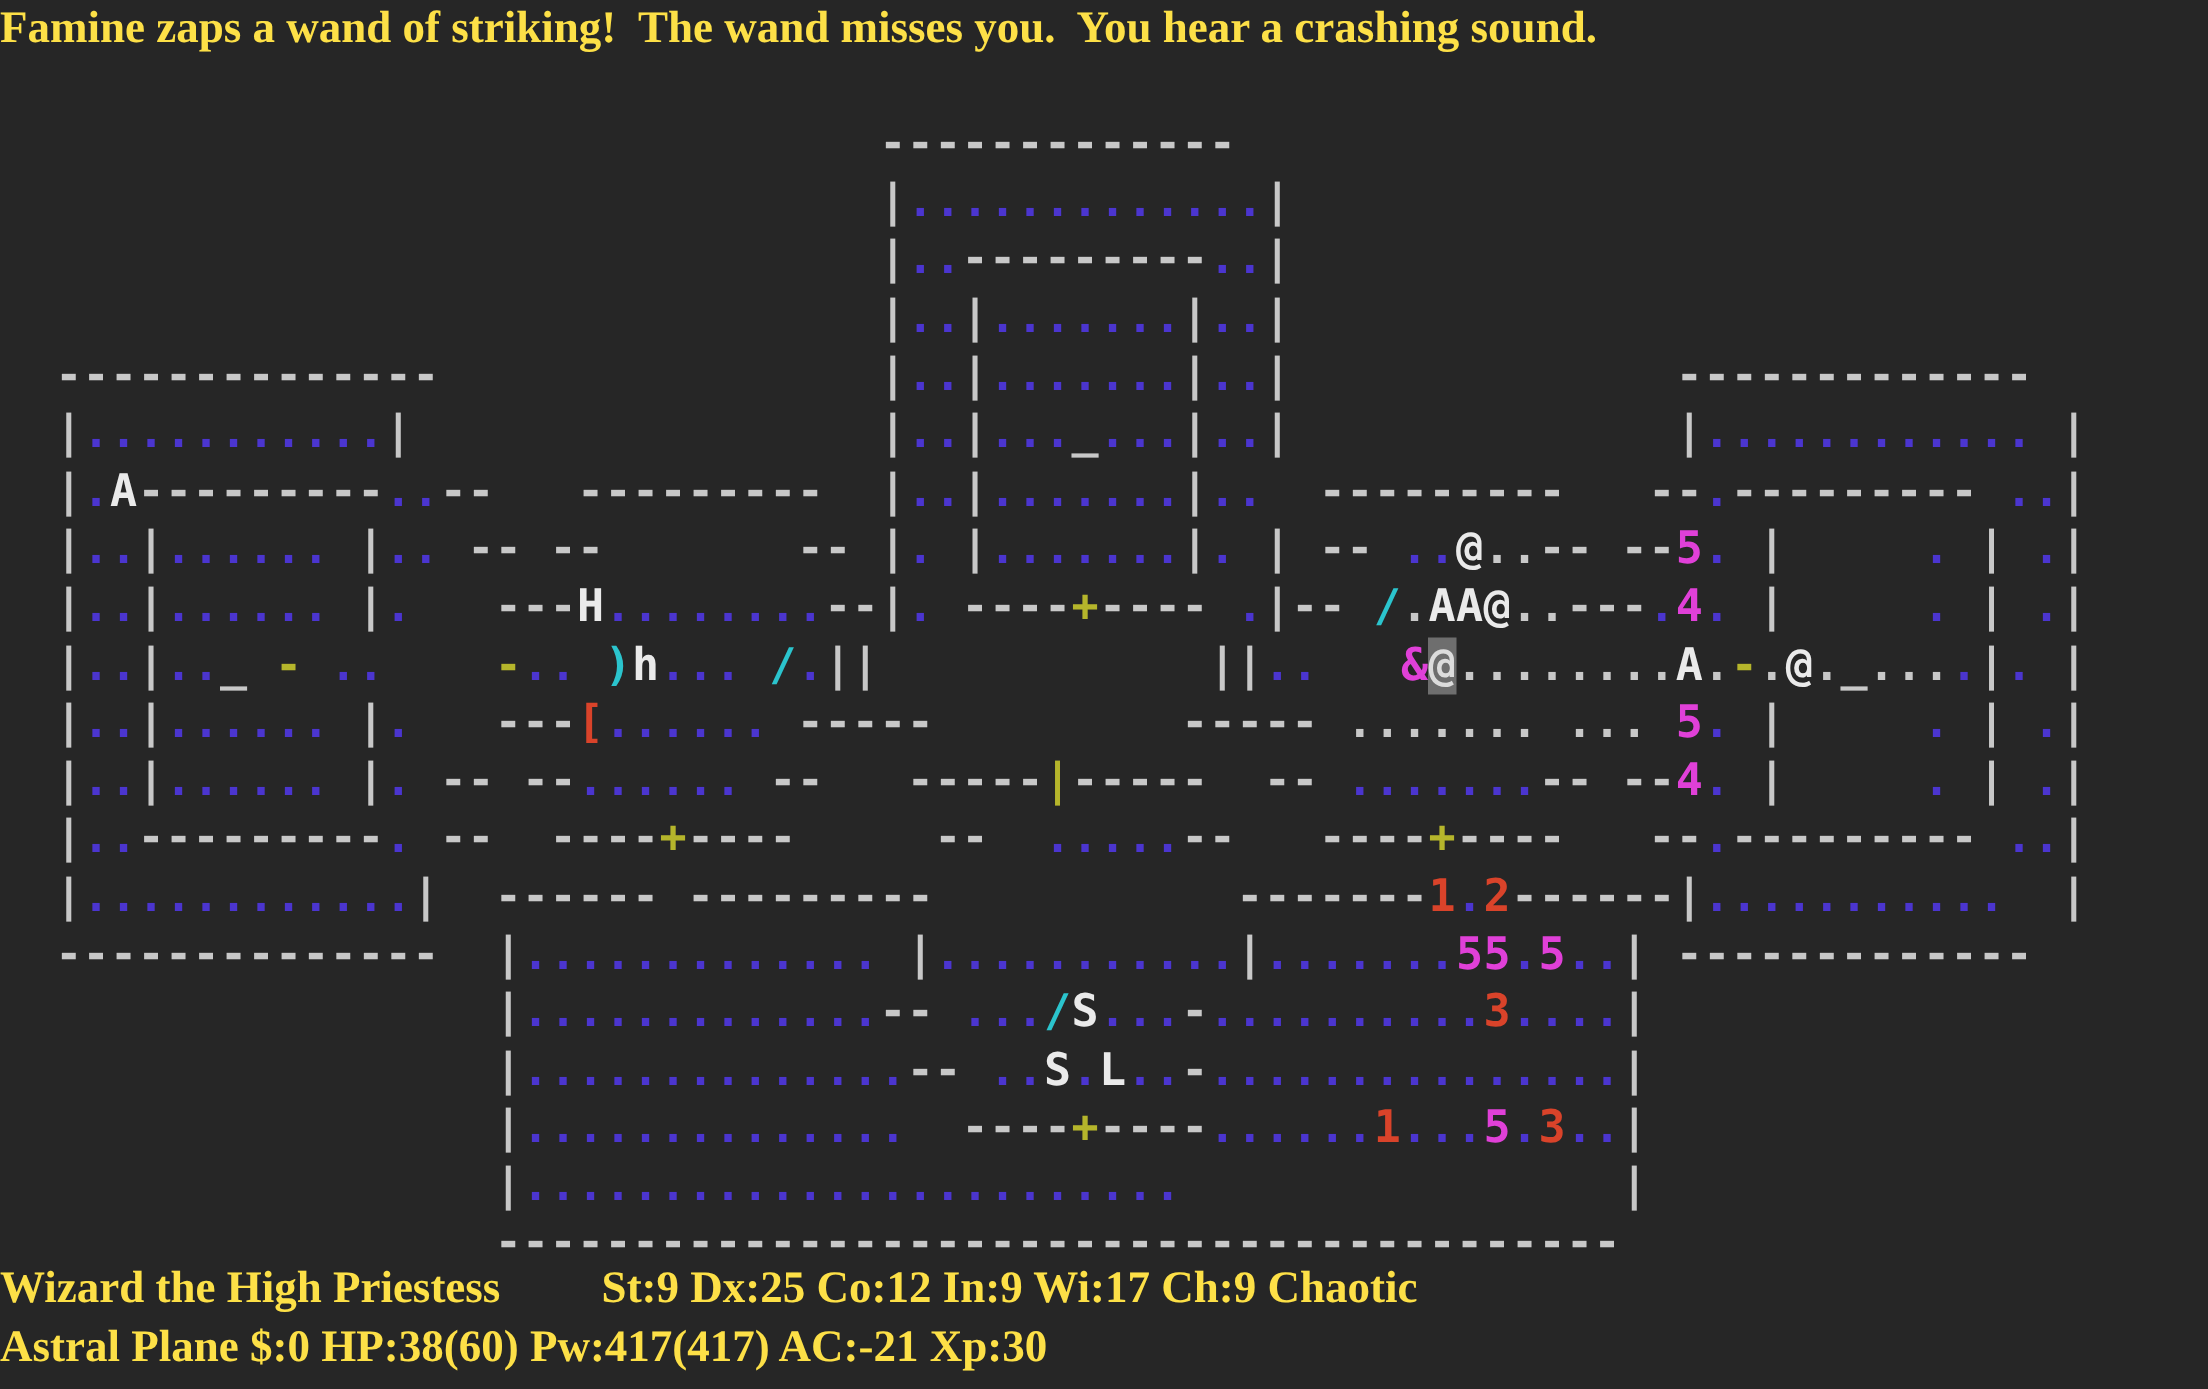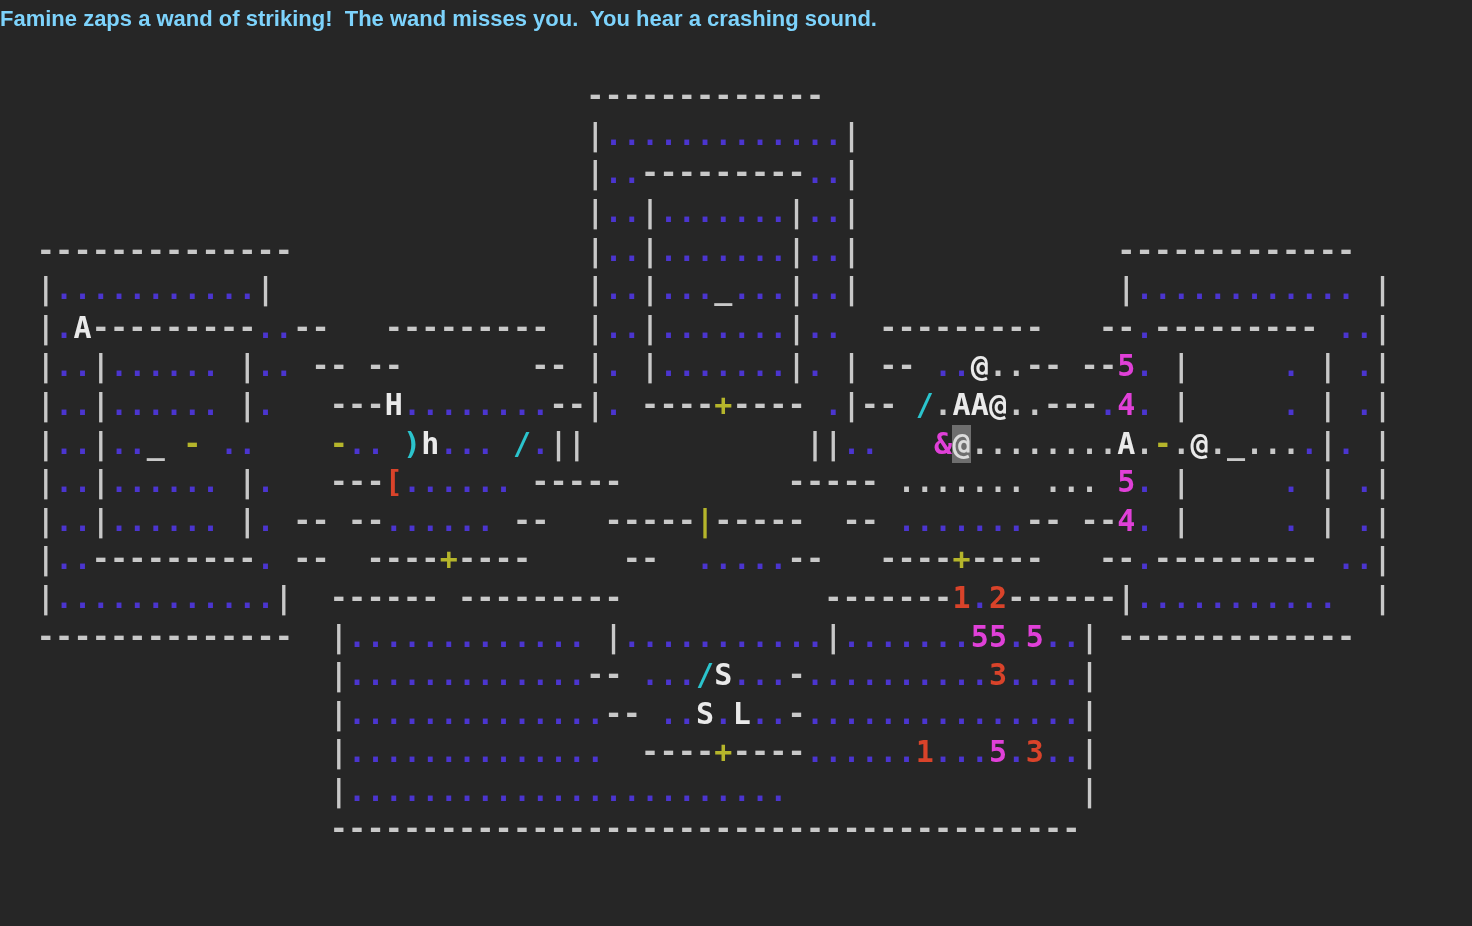--- a/index.html
+++ b/index.html
@@ -47,24 +47,24 @@
   .c-yellow  { color: #b5b52b; }
   .cursor {
     background: #6e6e6e;
     color: #dcdcdc;
   }
   .msg-line, .status-line {
     display: block;
     height: 38.6px;
     line-height: 38.6px;
     white-space: pre;
-    font-family: Liberation Sans, sans-serif;
-    font-size: 22px;
+    font-family: Liberation Serif, serif;
+    font-size: 30px;
     font-weight: bold;
-    color: #7dd3fc;
+    color: #fde047;
   }
   #message-area { position: absolute; top: 0; left: 0; }
   #map-area     { position: absolute; top: 38.6px; left: 0; }
   #status-area  { position: absolute; top: 840px; left: 0; }
 </style>
 </head>
 <body>
 
 <div id="terminal">
 
@@ -89,14 +89,18 @@
       <div class="term-row"><span> </span><span> </span><span class="c-white">|</span><span class="c-blue">.</span><span class="c-blue">.</span><span class="c-white">-</span><span class="c-white">-</span><span class="c-white">-</span><span class="c-white">-</span><span class="c-white">-</span><span class="c-white">-</span><span class="c-white">-</span><span class="c-white">-</span><span class="c-white">-</span><span class="c-blue">.</span><span> </span><span class="c-white">-</span><span class="c-white">-</span><span> </span><span> </span><span class="c-white">-</span><span class="c-white">-</span><span class="c-white">-</span><span class="c-white">-</span><span class="c-yellow">+</span><span class="c-white">-</span><span class="c-white">-</span><span class="c-white">-</span><span class="c-white">-</span><span> </span><span> </span><span> </span><span> </span><span> </span><span class="c-white">-</span><span class="c-white">-</span><span> </span><span> </span><span class="c-blue">.</span><span class="c-blue">.</span><span class="c-blue">.</span><span class="c-blue">.</span><span class="c-blue">.</span><span class="c-white">-</span><span class="c-white">-</span><span> </span><span> </span><span> </span><span class="c-white">-</span><span class="c-white">-</span><span class="c-white">-</span><span class="c-white">-</span><span class="c-yellow">+</span><span class="c-white">-</span><span class="c-white">-</span><span class="c-white">-</span><span class="c-white">-</span><span> </span><span> </span><span> </span><span class="c-white">-</span><span class="c-white">-</span><span class="c-blue">.</span><span class="c-white">-</span><span class="c-white">-</span><span class="c-white">-</span><span class="c-white">-</span><span class="c-white">-</span><span class="c-white">-</span><span class="c-white">-</span><span class="c-white">-</span><span class="c-white">-</span><span> </span><span class="c-blue">.</span><span class="c-blue">.</span><span class="c-white">|</span><span> </span><span> </span><span> </span><span> </span></div>
       <div class="term-row"><span> </span><span> </span><span class="c-white">|</span><span class="c-blue">.</span><span class="c-blue">.</span><span class="c-blue">.</span><span class="c-blue">.</span><span class="c-blue">.</span><span class="c-blue">.</span><span class="c-blue">.</span><span class="c-blue">.</span><span class="c-blue">.</span><span class="c-blue">.</span><span class="c-blue">.</span><span class="c-blue">.</span><span class="c-white">|</span><span> </span><span> </span><span class="c-white">-</span><span class="c-white">-</span><span class="c-white">-</span><span class="c-white">-</span><span class="c-white">-</span><span class="c-white">-</span><span> </span><span class="c-white">-</span><span class="c-white">-</span><span class="c-white">-</span><span class="c-white">-</span><span class="c-white">-</span><span class="c-white">-</span><span class="c-white">-</span><span class="c-white">-</span><span class="c-white">-</span><span> </span><span> </span><span> </span><span> </span><span> </span><span> </span><span> </span><span> </span><span> </span><span> </span><span> </span><span class="c-white">-</span><span class="c-white">-</span><span class="c-white">-</span><span class="c-white">-</span><span class="c-white">-</span><span class="c-white">-</span><span class="c-white">-</span><span class="c-red">1</span><span class="c-blue">.</span><span class="c-red">2</span><span class="c-white">-</span><span class="c-white">-</span><span class="c-white">-</span><span class="c-white">-</span><span class="c-white">-</span><span class="c-white">-</span><span class="c-white">|</span><span class="c-blue">.</span><span class="c-blue">.</span><span class="c-blue">.</span><span class="c-blue">.</span><span class="c-blue">.</span><span class="c-blue">.</span><span class="c-blue">.</span><span class="c-blue">.</span><span class="c-blue">.</span><span class="c-blue">.</span><span class="c-blue">.</span><span> </span><span> </span><span class="c-white">|</span><span> </span><span> </span><span> </span><span> </span></div>
       <div class="term-row"><span> </span><span> </span><span class="c-white">-</span><span class="c-white">-</span><span class="c-white">-</span><span class="c-white">-</span><span class="c-white">-</span><span class="c-white">-</span><span class="c-white">-</span><span class="c-white">-</span><span class="c-white">-</span><span class="c-white">-</span><span class="c-white">-</span><span class="c-white">-</span><span class="c-white">-</span><span class="c-white">-</span><span> </span><span> </span><span class="c-white">|</span><span class="c-blue">.</span><span class="c-blue">.</span><span class="c-blue">.</span><span class="c-blue">.</span><span class="c-blue">.</span><span class="c-blue">.</span><span class="c-blue">.</span><span class="c-blue">.</span><span class="c-blue">.</span><span class="c-blue">.</span><span class="c-blue">.</span><span class="c-blue">.</span><span class="c-blue">.</span><span> </span><span class="c-white">|</span><span class="c-blue">.</span><span class="c-blue">.</span><span class="c-blue">.</span><span class="c-blue">.</span><span class="c-blue">.</span><span class="c-blue">.</span><span class="c-blue">.</span><span class="c-blue">.</span><span class="c-blue">.</span><span class="c-blue">.</span><span class="c-blue">.</span><span class="c-white">|</span><span class="c-blue">.</span><span class="c-blue">.</span><span class="c-blue">.</span><span class="c-blue">.</span><span class="c-blue">.</span><span class="c-blue">.</span><span class="c-blue">.</span><span class="c-magenta">5</span><span class="c-magenta">5</span><span class="c-blue">.</span><span class="c-magenta">5</span><span class="c-blue">.</span><span class="c-blue">.</span><span class="c-white">|</span><span> </span><span class="c-white">-</span><span class="c-white">-</span><span class="c-white">-</span><span class="c-white">-</span><span class="c-white">-</span><span class="c-white">-</span><span class="c-white">-</span><span class="c-white">-</span><span class="c-white">-</span><span class="c-white">-</span><span class="c-white">-</span><span class="c-white">-</span><span class="c-white">-</span><span> </span><span> </span><span> </span><span> </span><span> </span><span> </span></div>
       <div class="term-row"><span> </span><span> </span><span> </span><span> </span><span> </span><span> </span><span> </span><span> </span><span> </span><span> </span><span> </span><span> </span><span> </span><span> </span><span> </span><span> </span><span> </span><span> </span><span class="c-white">|</span><span class="c-blue">.</span><span class="c-blue">.</span><span class="c-blue">.</span><span class="c-blue">.</span><span class="c-blue">.</span><span class="c-blue">.</span><span class="c-blue">.</span><span class="c-blue">.</span><span class="c-blue">.</span><span class="c-blue">.</span><span class="c-blue">.</span><span class="c-blue">.</span><span class="c-blue">.</span><span class="c-white">-</span><span class="c-white">-</span><span> </span><span class="c-blue">.</span><span class="c-blue">.</span><span class="c-blue">.</span><span class="c-cyan">/</span><span class="c-bright">S</span><span class="c-blue">.</span><span class="c-blue">.</span><span class="c-blue">.</span><span class="c-white">-</span><span class="c-blue">.</span><span class="c-blue">.</span><span class="c-blue">.</span><span class="c-blue">.</span><span class="c-blue">.</span><span class="c-blue">.</span><span class="c-blue">.</span><span class="c-blue">.</span><span class="c-blue">.</span><span class="c-blue">.</span><span class="c-red">3</span><span class="c-blue">.</span><span class="c-blue">.</span><span class="c-blue">.</span><span class="c-blue">.</span><span class="c-white">|</span><span> </span><span> </span><span> </span><span> </span><span> </span><span> </span><span> </span><span> </span><span> </span><span> </span><span> </span><span> </span><span> </span><span> </span><span> </span><span> </span><span> </span><span> </span><span> </span><span> </span></div>
       <div class="term-row"><span> </span><span> </span><span> </span><span> </span><span> </span><span> </span><span> </span><span> </span><span> </span><span> </span><span> </span><span> </span><span> </span><span> </span><span> </span><span> </span><span> </span><span> </span><span class="c-white">|</span><span class="c-blue">.</span><span class="c-blue">.</span><span class="c-blue">.</span><span class="c-blue">.</span><span class="c-blue">.</span><span class="c-blue">.</span><span class="c-blue">.</span><span class="c-blue">.</span><span class="c-blue">.</span><span class="c-blue">.</span><span class="c-blue">.</span><span class="c-blue">.</span><span class="c-blue">.</span><span class="c-blue">.</span><span class="c-white">-</span><span class="c-white">-</span><span> </span><span class="c-blue">.</span><span class="c-blue">.</span><span class="c-bright">S</span><span class="c-blue">.</span><span class="c-bright">L</span><span class="c-blue">.</span><span class="c-blue">.</span><span class="c-white">-</span><span class="c-blue">.</span><span class="c-blue">.</span><span class="c-blue">.</span><span class="c-blue">.</span><span class="c-blue">.</span><span class="c-blue">.</span><span class="c-blue">.</span><span class="c-blue">.</span><span class="c-blue">.</span><span class="c-blue">.</span><span class="c-blue">.</span><span class="c-blue">.</span><span class="c-blue">.</span><span class="c-blue">.</span><span class="c-blue">.</span><span class="c-white">|</span><span> </span><span> </span><span> </span><span> </span><span> </span><span> </span><span> </span><span> </span><span> </span><span> </span><span> </span><span> </span><span> </span><span> </span><span> </span><span> </span><span> </span><span> </span><span> </span><span> </span></div>
       <div class="term-row"><span> </span><span> </span><span> </span><span> </span><span> </span><span> </span><span> </span><span> </span><span> </span><span> </span><span> </span><span> </span><span> </span><span> </span><span> </span><span> </span><span> </span><span> </span><span class="c-white">|</span><span class="c-blue">.</span><span class="c-blue">.</span><span class="c-blue">.</span><span class="c-blue">.</span><span class="c-blue">.</span><span class="c-blue">.</span><span class="c-blue">.</span><span class="c-blue">.</span><span class="c-blue">.</span><span class="c-blue">.</span><span class="c-blue">.</span><span class="c-blue">.</span><span class="c-blue">.</span><span class="c-blue">.</span><span> </span><span> </span><span class="c-white">-</span><span class="c-white">-</span><span class="c-white">-</span><span class="c-white">-</span><span class="c-yellow">+</span><span class="c-white">-</span><span class="c-white">-</span><span class="c-white">-</span><span class="c-white">-</span><span class="c-blue">.</span><span class="c-blue">.</span><span class="c-blue">.</span><span class="c-blue">.</span><span class="c-blue">.</span><span class="c-blue">.</span><span class="c-red">1</span><span class="c-blue">.</span><span class="c-blue">.</span><span class="c-blue">.</span><span class="c-magenta">5</span><span class="c-blue">.</span><span class="c-red">3</span><span class="c-blue">.</span><span class="c-blue">.</span><span class="c-white">|</span><span> </span><span> </span><span> </span><span> </span><span> </span><span> </span><span> </span><span> </span><span> </span><span> </span><span> </span><span> </span><span> </span><span> </span><span> </span><span> </span><span> </span><span> </span><span> </span><span> </span></div>
       <div class="term-row"><span> </span><span> </span><span> </span><span> </span><span> </span><span> </span><span> </span><span> </span><span> </span><span> </span><span> </span><span> </span><span> </span><span> </span><span> </span><span> </span><span> </span><span> </span><span class="c-white">|</span><span class="c-blue">.</span><span class="c-blue">.</span><span class="c-blue">.</span><span class="c-blue">.</span><span class="c-blue">.</span><span class="c-blue">.</span><span class="c-blue">.</span><span class="c-blue">.</span><span class="c-blue">.</span><span class="c-blue">.</span><span class="c-blue">.</span><span class="c-blue">.</span><span class="c-blue">.</span><span class="c-blue">.</span><span class="c-blue">.</span><span class="c-blue">.</span><span class="c-blue">.</span><span class="c-blue">.</span><span class="c-blue">.</span><span class="c-blue">.</span><span class="c-blue">.</span><span class="c-blue">.</span><span class="c-blue">.</span><span class="c-blue">.</span><span> </span><span> </span><span> </span><span> </span><span> </span><span> </span><span> </span><span> </span><span> </span><span> </span><span> </span><span> </span><span> </span><span> </span><span> </span><span> </span><span class="c-white">|</span><span> </span><span> </span><span> </span><span> </span><span> </span><span> </span><span> </span><span> </span><span> </span><span> </span><span> </span><span> </span><span> </span><span> </span><span> </span><span> </span><span> </span><span> </span><span> </span><span> </span></div>
       <div class="term-row"><span> </span><span> </span><span> </span><span> </span><span> </span><span> </span><span> </span><span> </span><span> </span><span> </span><span> </span><span> </span><span> </span><span> </span><span> </span><span> </span><span> </span><span> </span><span class="c-white">-</span><span class="c-white">-</span><span class="c-white">-</span><span class="c-white">-</span><span class="c-white">-</span><span class="c-white">-</span><span class="c-white">-</span><span class="c-white">-</span><span class="c-white">-</span><span class="c-white">-</span><span class="c-white">-</span><span class="c-white">-</span><span class="c-white">-</span><span class="c-white">-</span><span class="c-white">-</span><span class="c-white">-</span><span class="c-white">-</span><span class="c-white">-</span><span class="c-white">-</span><span class="c-white">-</span><span class="c-white">-</span><span class="c-white">-</span><span class="c-white">-</span><span class="c-white">-</span><span class="c-white">-</span><span class="c-white">-</span><span class="c-white">-</span><span class="c-white">-</span><span class="c-white">-</span><span class="c-white">-</span><span class="c-white">-</span><span class="c-white">-</span><span class="c-white">-</span><span class="c-white">-</span><span class="c-white">-</span><span class="c-white">-</span><span class="c-white">-</span><span class="c-white">-</span><span class="c-white">-</span><span class="c-white">-</span><span class="c-white">-</span><span> </span><span> </span><span> </span><span> </span><span> </span><span> </span><span> </span><span> </span><span> </span><span> </span><span> </span><span> </span><span> </span><span> </span><span> </span><span> </span><span> </span><span> </span><span> </span><span> </span><span> </span></div>
     </div>
 
+  <div id="status-area">
+    <div class="status-line">Wizard the High Priestess         St:9 Dx:25 Co:12 In:9 Wi:17 Ch:9 Chaotic</div>
+    <div class="status-line">Astral Plane $:0 HP:38(60) Pw:417(417) AC:-21 Xp:30</div>
+  </div>
 
 </div>
 
 </body></html>

